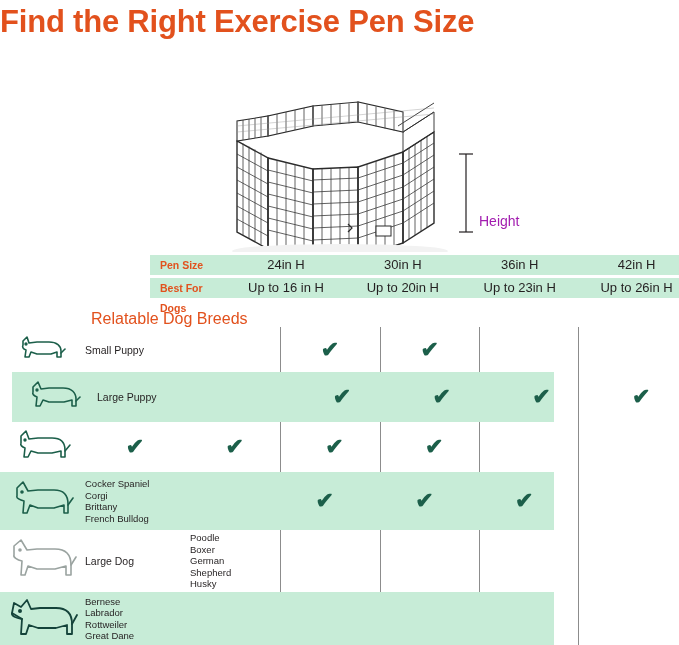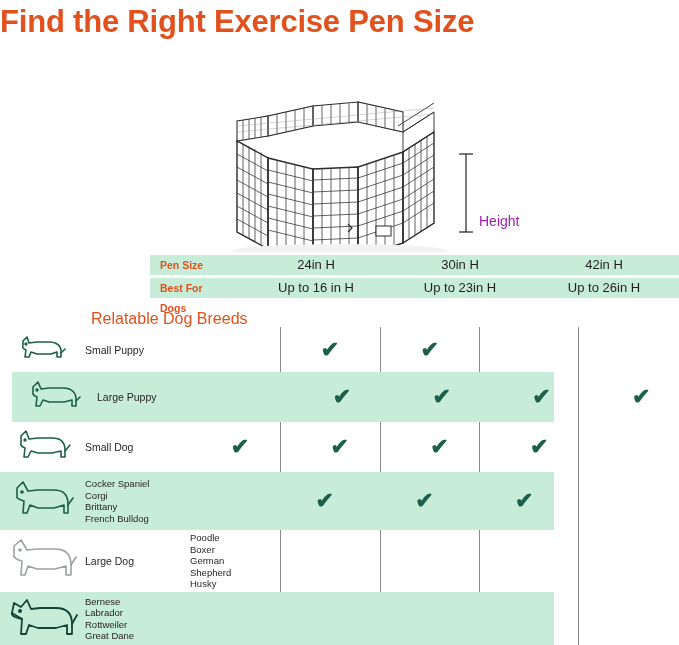--- a/index.html
+++ b/index.html
@@ -224,26 +224,28 @@
       <line x1="459" y1="186" x2="473" y2="186"></line>
     </g>
   </svg>
   <div class="height-label">Height</div>
 </div>
 
 <div class="hdr-row r1">
   <div class="hdr-label">Pen Size</div>
   <div class="hdr-cell">24in H</div>
   <div class="hdr-cell">30in H</div>
+  <div class="hdr-cell">36in H</div>
   <div class="hdr-cell">42in H</div>
 </div>
 
 <div class="hdr-row r2">
   <div class="hdr-label">Best For Dogs</div>
   <div class="hdr-cell">Up to 16 in H</div>
+  <div class="hdr-cell">Up to 20in H</div>
   <div class="hdr-cell">Up to 23in H</div>
   <div class="hdr-cell">Up to 26in H</div>
 </div>
 
 <div class="breeds-caption">Relatable Dog Breeds</div>
 
 <div class="matrix">
 
   <div class="vline" style="left:280px;  height:318px;"></div>
   <div class="vline" style="left:380px;  height:318px;"></div>
@@ -299,21 +301,20 @@
   </div>
 
   <div class="row" style="height:50px;">
     <div class="cell-icon">
       <svg class="dog-svg" width="58" height="36" viewBox="0 0 58 36" fill="none" stroke="#1c5f4a" stroke-width="1.6" stroke-linejoin="round" stroke-linecap="round">
         <path d="M7,14 L7,7 L12,2 L15,10 L24,9 L38,9 C47,9 51,14 51,21 L51,28 L47,28 L47,22 L38,24 L24,24 L17,22 L14,28 L10,28 L11,19 C8,18 6,16 7,14 Z"></path>
         <path d="M51,22 L56,16"></path>
         <circle cx="11" cy="11" r="0.9" fill="#1c5f4a"></circle>
       </svg>
     </div>
-    <div class="cell-name">Small Dog</div>
     <div class="cell-check">
         <span class="check">✔</span>
       </div>
     <div class="cell-check">
         <span class="check">✔</span>
       </div>
     <div class="cell-check">
         <span class="check">✔</span>
       </div>
     <div class="cell-check">

